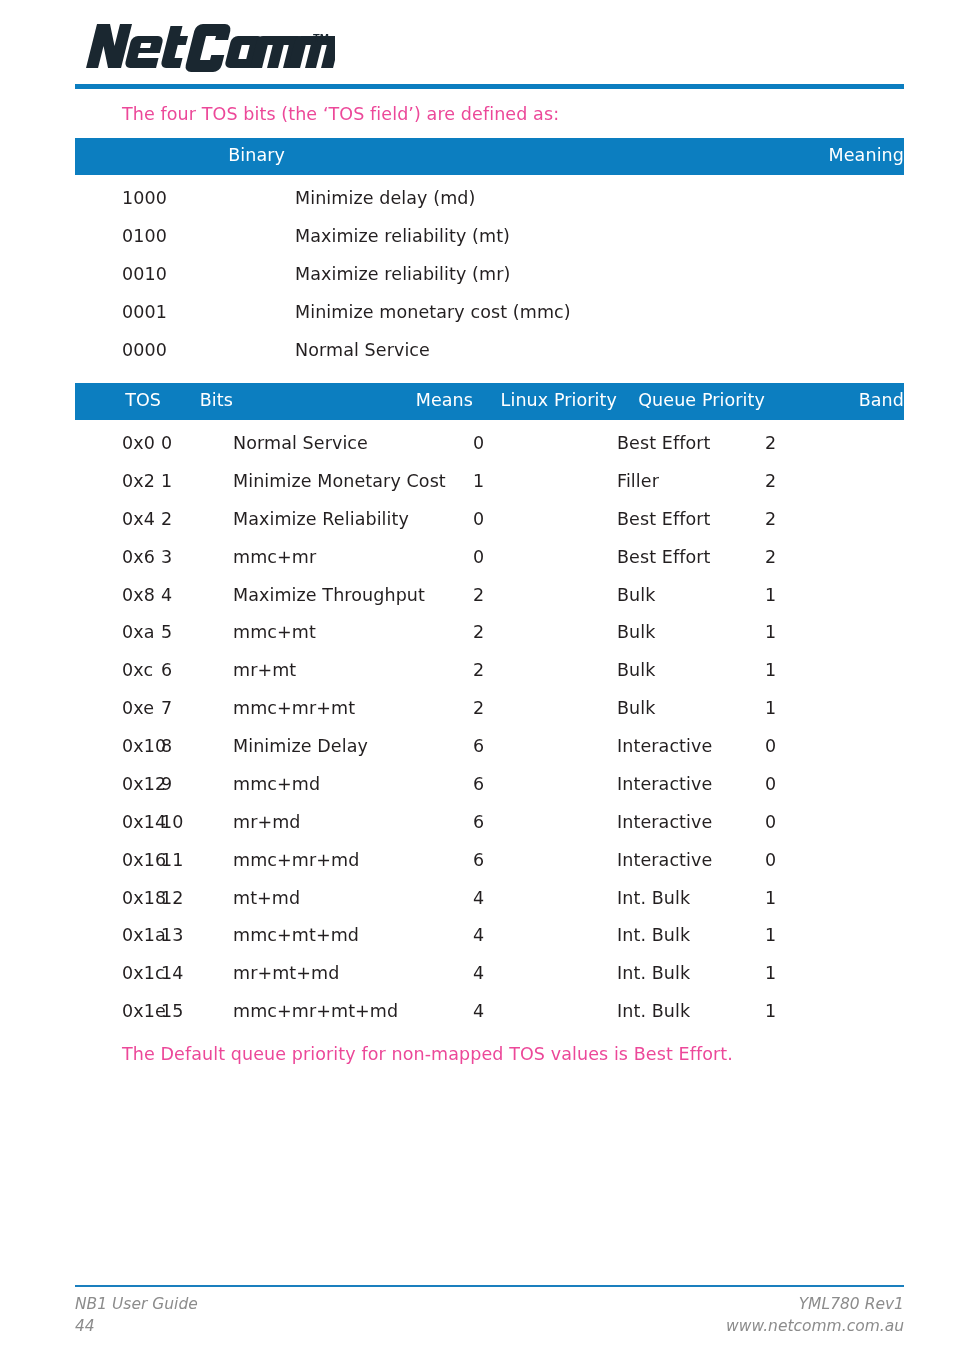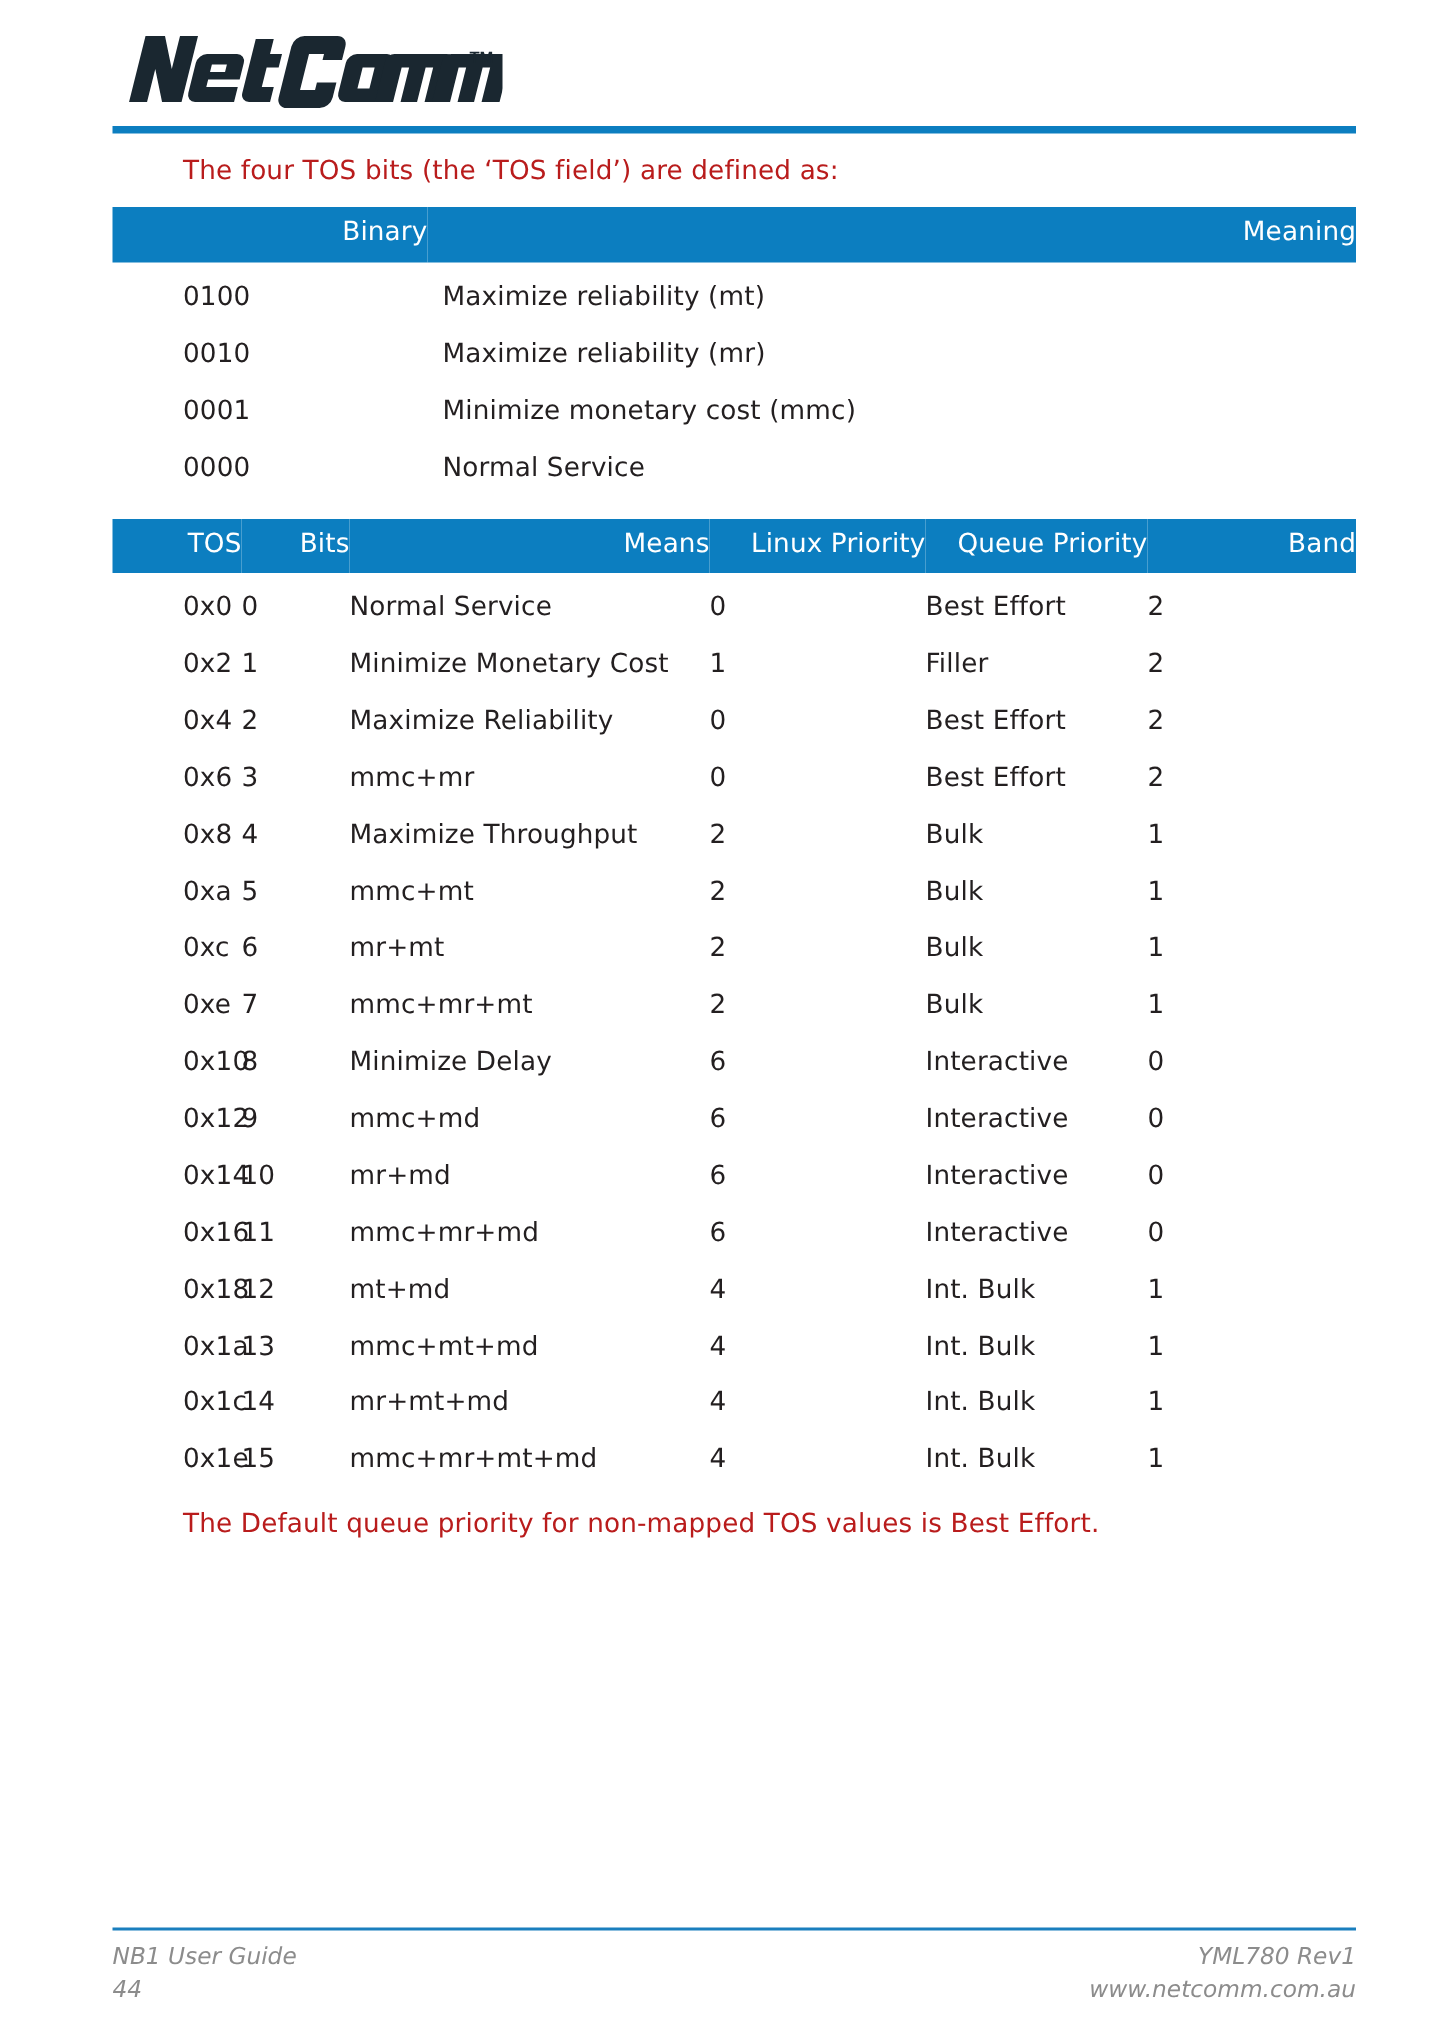--- a/index.html
+++ b/index.html
@@ -53,21 +53,21 @@
   .content {
     position: absolute;
     left: 63px;
     top: 98px;
     width: 829px;
   }
 
   .para {
     font-size: 17.5px;
     line-height: 1.45;
-    color: #b91c1c;
+    color: #ec4899;
     padding-left: 47px;
     margin: 0;
     letter-spacing: 0.1px;
   }
   .para.intro { padding-top: 4px; padding-bottom: 11px; }
   .para.outro { padding-top: 11px; }
 
   
   table.doc-table {
     width: 829px;
@@ -181,20 +181,24 @@
         <col class="c-binary">
           <col class="c-meaning">
       </colgroup>
       <thead>
         <tr>
           <th class="h-binary">Binary</th>
           <th class="h-meaning">Meaning</th>
         </tr>
       </thead>
       <tbody id="tos-bits-body">
+          <tr>
+            <td class="d-binary">1000</td>
+            <td class="d-meaning">Minimize delay (md)</td>
+          </tr>
           <tr>
             <td class="d-binary">0100</td>
             <td class="d-meaning">Maximize reliability (mt)</td>
           </tr>
           <tr>
             <td class="d-binary">0010</td>
             <td class="d-meaning">Maximize reliability (mr)</td>
           </tr>
           <tr>
             <td class="d-binary">0001</td>

